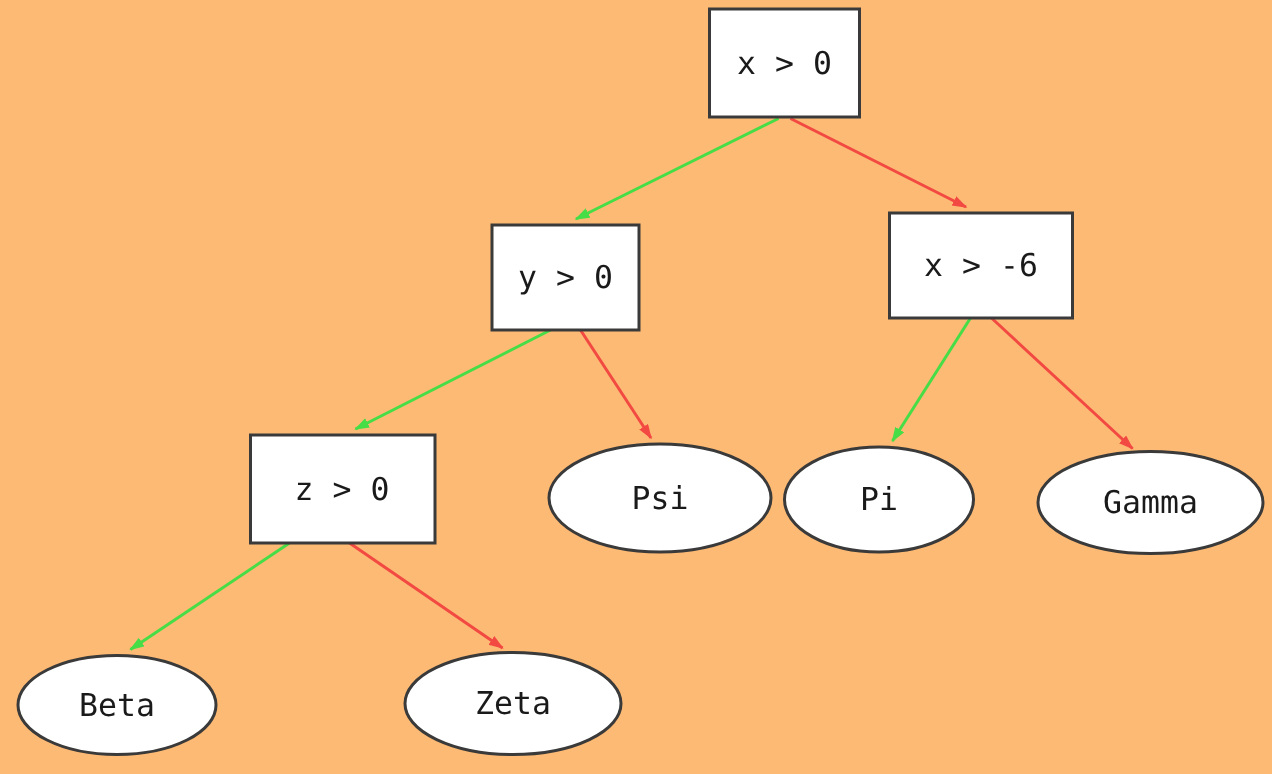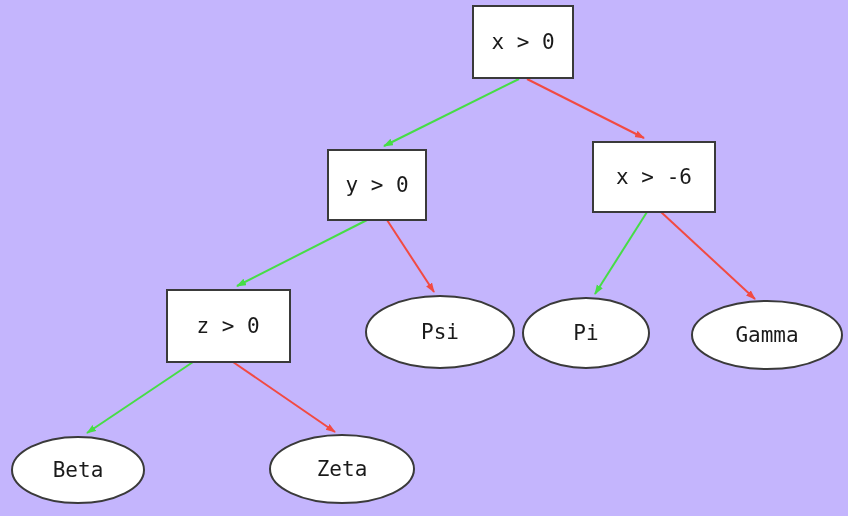--- a/index.html
+++ b/index.html
@@ -4,21 +4,21 @@
 <style>
   html, body {
     margin: 0;
     padding: 0;
     background: #ffffff;
   }
   .canvas {
     position: relative;
     width: 848px;
     height: 516px;
-    background: #c4b5fd;
+    background: #fdba74;
     overflow: hidden;
   }
   svg {
     display: block;
   }
   .node-shape {
     fill: #ffffff;
     stroke: #3a3a3a;
     stroke-width: 2;
   }

